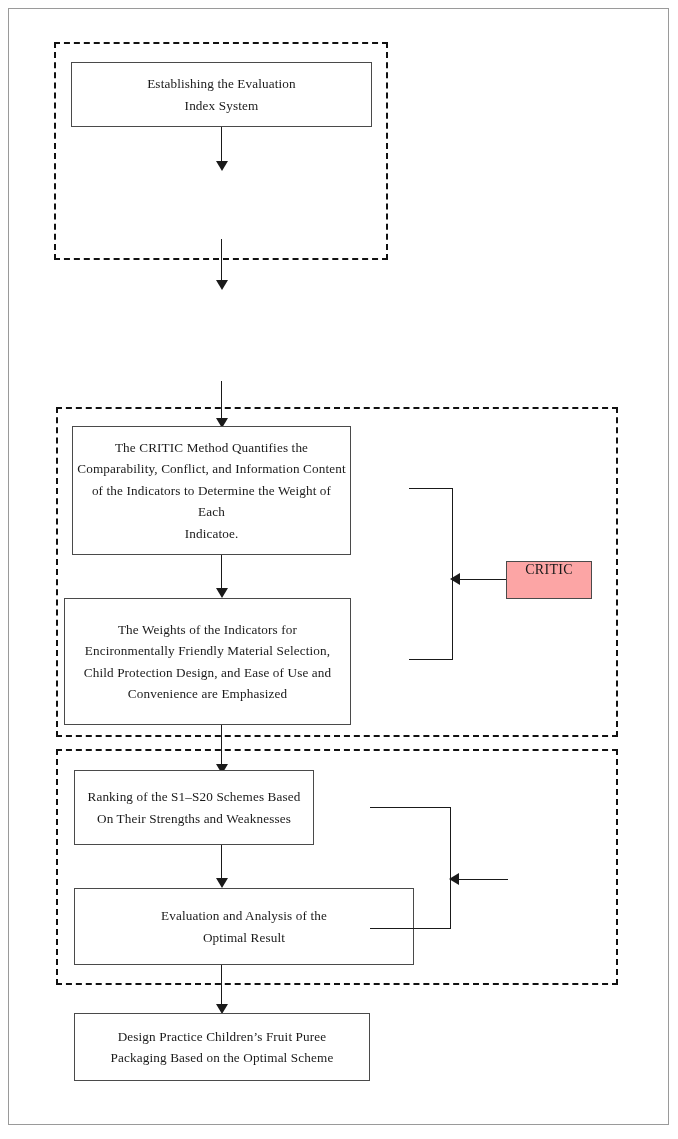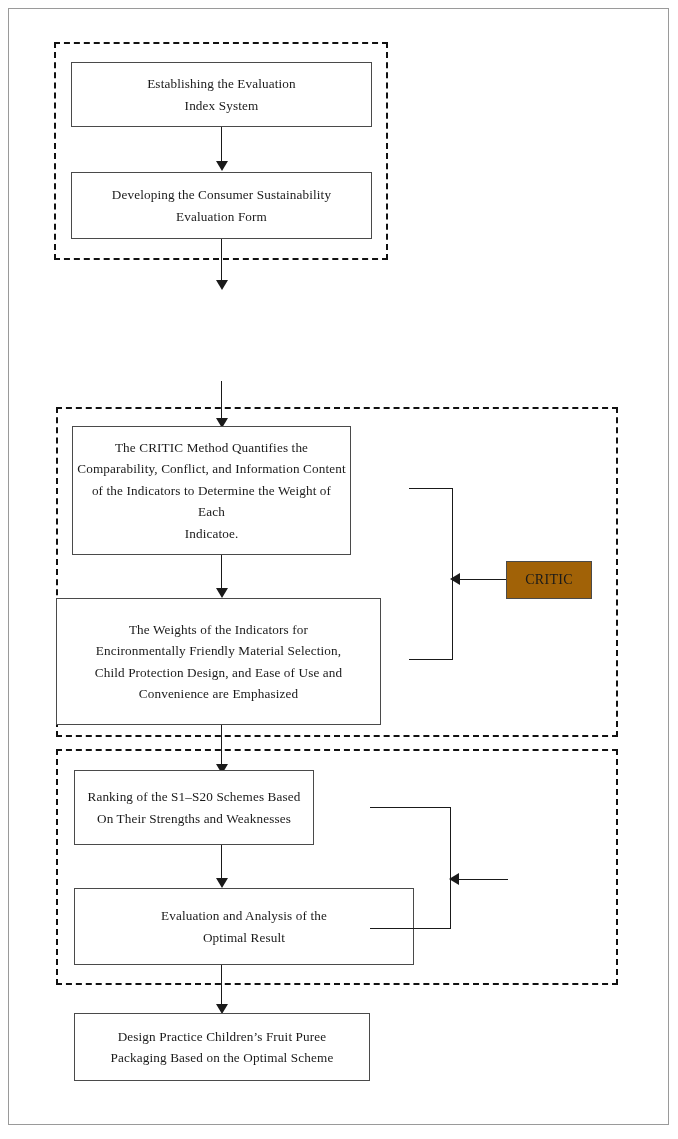--- a/index.html
+++ b/index.html
@@ -51,23 +51,22 @@
     letter-spacing: 0.01em;
   }
   .proc-box .txt {
     display: block;
     white-space: pre-line;
   }
   .method-box {
     position: absolute;
     border: 1.2px solid #4a4a4a;
     box-sizing: border-box;
-    background: #a16207;
+    background: #fca5a5;
     display: flex;
-    align-items: center;
     justify-content: center;
     text-align: center;
     font-size: 14px;
     letter-spacing: 0.02em;
   }
   
   .vline {
     position: absolute;
     width: 0;
     border-left: 1.5px solid #1a1a1a;
@@ -112,45 +111,41 @@
   <div class="dashed-group" style="left:54px; top:42px; width:334px; height:218px;"></div>
 
   <div class="proc-box" style="left:71px; top:62px; width:301px; height:65px;">
     <span class="txt">Establishing the Evaluation
 Index System</span>
   </div>
 
   <div class="vline" style="left:221px; top:127px; height:38px;"></div>
   <div class="arrow-down" style="left:216px; top:161px;"></div>
 
-  <div class="proc-box" style="left:71px; top:172px; width:301px; height:67px;">
-    <span class="txt">Developing the Consumer Sustainability
-Evaluation Form</span>
-  </div>
 
   <div class="vline" style="left:221px; top:239px; height:46px;"></div>
   <div class="arrow-down" style="left:216px; top:280px;"></div>
 
 
   <div class="vline" style="left:221px; top:381px; height:42px;"></div>
   <div class="arrow-down" style="left:216px; top:418px;"></div>
 
   <div class="dashed-group" style="left:56px; top:407px; width:562px; height:330px;"></div>
 
   <div class="proc-box" style="left:72px; top:426px; width:279px; height:129px;">
     <span class="txt">The CRITIC Method Quantifies the
 Comparability, Conflict, and Information Content
 of the Indicators to Determine the Weight of Each
 Indicatoe.</span>
   </div>
 
   <div class="vline" style="left:221px; top:555px; height:38px;"></div>
   <div class="arrow-down" style="left:216px; top:588px;"></div>
 
-  <div class="proc-box" style="left:56px; top:598px; width:325px; height:127px;">
+  <div class="proc-box" style="left:64px; top:598px; width:287px; height:127px;">
     <span class="txt">The Weights of the Indicators for
 Encironmentally Friendly Material Selection,
 Child Protection Design, and Ease of Use and
 Convenience are Emphasized</span>
   </div>
 
   <div class="bracket" style="left:409px; top:488px; width:44px; height:172px;"></div>
 
   <div class="hline" style="left:460px; top:579px; width:46px;"></div>
   <div class="arrow-left" style="left:450px; top:573px;"></div>

